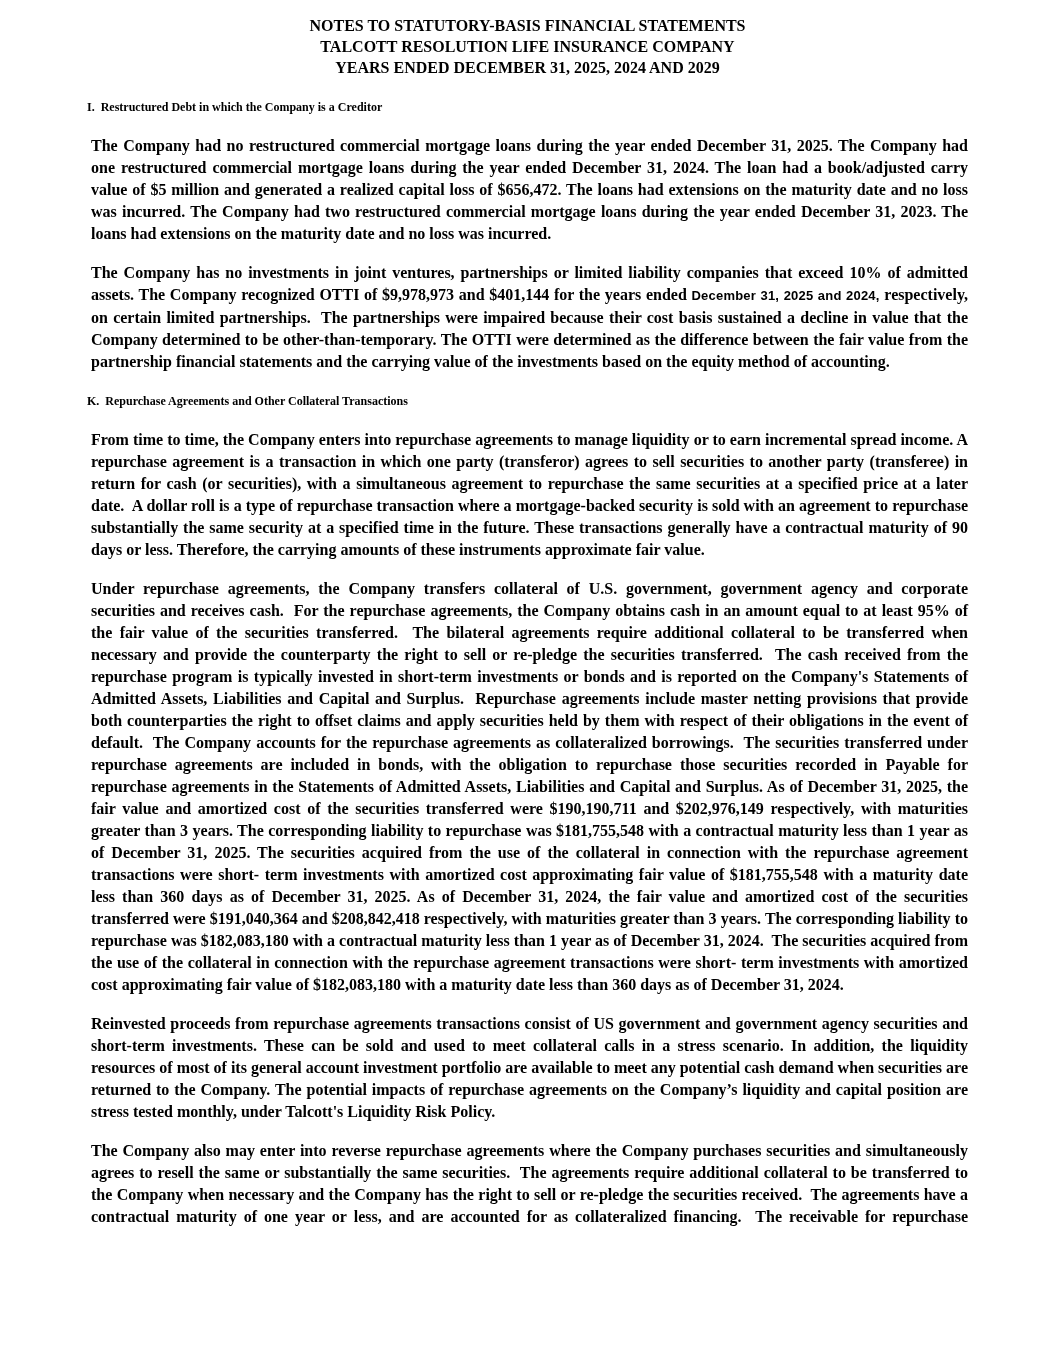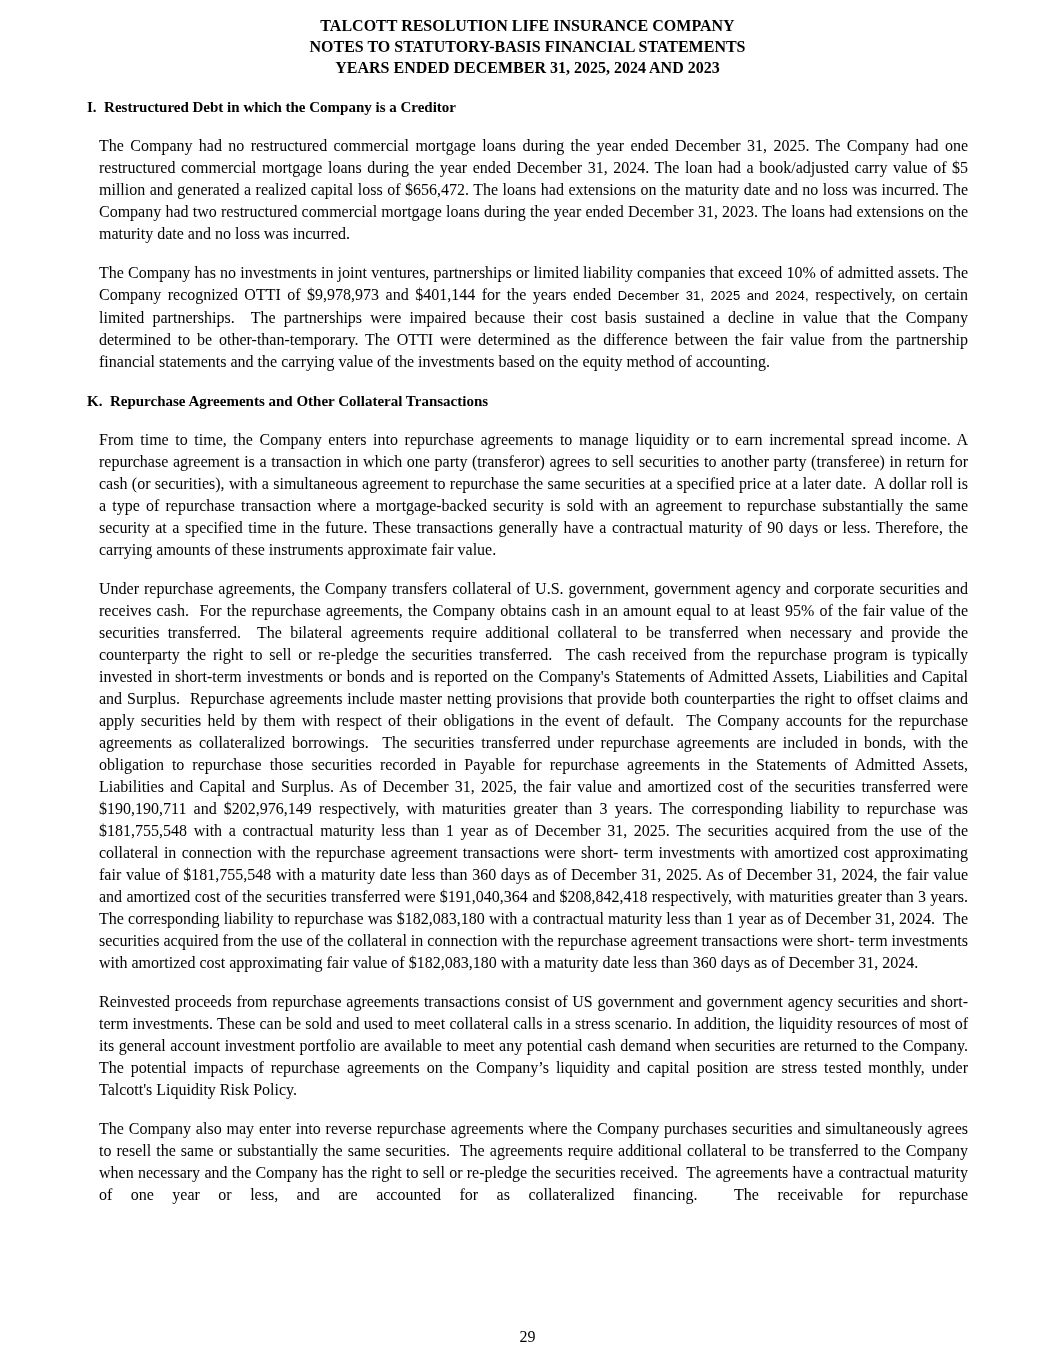--- a/index.html
+++ b/index.html
@@ -27,27 +27,28 @@
     font-weight: bold;
     font-size: 16px;
     line-height: 21px;
     margin: 0 0 18px 0;
   }
   .doc-title div {
     white-space: nowrap;
   }
   .section-heading {
     font-weight: bold;
-    font-size: 15px;
+    font-size: 12px;
     line-height: 22px;
     margin: 0 0 17px 0;
   }
   p.body-par {
-    margin: 0 0 17px 12px;
+    margin: 0 0 17px 4px;
     text-align: justify;
+    font-weight: bold;
   }
   p.body-par.justify-last {
     text-align-last: justify;
   }
   .sans-inline {
     font-family: "Liberation Sans", sans-serif;
     font-size: 13px;
     letter-spacing: 0.2px;
   }
   .page-footer {
@@ -60,23 +61,23 @@
     line-height: 20px;
   }
 </style>
 </head>
 <body>
 
 <div class="page">
   <div class="content">
 
     <div class="doc-title">
+      <div>NOTES TO STATUTORY-BASIS FINANCIAL STATEMENTS</div>
       <div>TALCOTT RESOLUTION LIFE INSURANCE COMPANY</div>
-      <div>NOTES TO STATUTORY-BASIS FINANCIAL STATEMENTS</div>
-      <div>YEARS ENDED DECEMBER 31, 2025, 2024 AND 2023</div>
+      <div>YEARS ENDED DECEMBER 31, 2025, 2024 AND 2029</div>
     </div>
 
     <div class="section-heading">I.&nbsp; Restructured Debt in which the Company is a Creditor</div>
 
     <p class="body-par">The Company had no restructured commercial mortgage loans during the year ended December 31, 2025. The Company had one restructured commercial mortgage loans during the year ended December 31, 2024. The loan had a book/adjusted carry value of $5 million and generated a realized capital loss of $656,472. The loans had extensions on the maturity date and no loss was incurred. The Company had two restructured commercial mortgage loans during the year ended December 31, 2023. The loans had extensions on the maturity date and no loss was incurred.</p>
 
 
     <p class="body-par"><span>The Company has no investments in joint ventures, partnerships or limited liability companies that exceed 10% of admitted assets. The Company recognized OTTI of $9,978,973 and $401,144 for the years ended </span><span class="sans-inline">December 31, 2025 and 2024,</span><span> respectively, on certain limited partnerships.&nbsp; The partnerships were impaired because their cost basis sustained a decline in value that the Company determined to be other-than-temporary. The OTTI were determined as the difference between the fair value from the partnership financial statements and the carrying value of the investments based on the equity method of accounting.</span></p>
 
     <div class="section-heading">K.&nbsp; Repurchase Agreements and Other Collateral Transactions</div>
@@ -84,16 +85,13 @@
     <p class="body-par">From time to time, the Company enters into repurchase agreements to manage liquidity or to earn incremental spread income. A repurchase agreement is a transaction in which one party (transferor) agrees to sell securities to another party (transferee) in return for cash (or securities), with a simultaneous agreement to repurchase the same securities at a specified price at a later date.&nbsp; A dollar roll is a type of repurchase transaction where a mortgage-backed security is sold with an agreement to repurchase substantially the same security at a specified time in the future. These transactions generally have a contractual maturity of 90 days or less. Therefore, the carrying amounts of these instruments approximate fair value.</p>
 
     <p class="body-par">Under repurchase agreements, the Company transfers collateral of U.S. government, government agency and corporate securities and receives cash.&nbsp; For the repurchase agreements, the Company obtains cash in an amount equal to at least 95% of the fair value of the securities transferred.&nbsp; The bilateral agreements require additional collateral to be transferred when necessary and provide the counterparty the right to sell or re-pledge the securities transferred.&nbsp; The cash received from the repurchase program is typically invested in short-term investments or bonds and is reported on the Company's Statements of Admitted Assets, Liabilities and Capital and Surplus.&nbsp; Repurchase agreements include master netting provisions that provide both counterparties the right to offset claims and apply securities held by them with respect of their obligations in the event of default.&nbsp; The Company accounts for the repurchase agreements as collateralized borrowings.&nbsp; The securities transferred under repurchase agreements are included in bonds, with the obligation to repurchase those securities recorded in Payable for repurchase agreements in the Statements of Admitted Assets, Liabilities and Capital and Surplus. As of December 31, 2025, the fair value and amortized cost of the securities transferred were $190,190,711 and $202,976,149 respectively, with maturities greater than 3 years. The corresponding liability to repurchase was $181,755,548 with a contractual maturity less than 1 year as of December 31, 2025. The securities acquired from the use of the collateral in connection with the repurchase agreement transactions were short- term investments with amortized cost approximating fair value of $181,755,548 with a maturity date less than 360 days as of December 31, 2025. As of December 31, 2024, the fair value and amortized cost of the securities transferred were $191,040,364 and $208,842,418 respectively, with maturities greater than 3 years. The corresponding liability to repurchase was $182,083,180 with a contractual maturity less than 1 year as of December 31, 2024.&nbsp; The securities acquired from the use of the collateral in connection with the repurchase agreement transactions were short- term investments with amortized cost approximating fair value of $182,083,180 with a maturity date less than 360 days as of December 31, 2024.</p>
 
     <p class="body-par">Reinvested proceeds from repurchase agreements transactions consist of US government and government agency securities and short-term investments. These can be sold and used to meet collateral calls in a stress scenario. In addition, the liquidity resources of most of its general account investment portfolio are available to meet any potential cash demand when securities are returned to the Company. The potential impacts of repurchase agreements on the Company’s liquidity and capital position are stress tested monthly, under Talcott's Liquidity Risk Policy.</p>
 
     <p class="body-par justify-last">The Company also may enter into reverse repurchase agreements where the Company purchases securities and simultaneously agrees to resell the same or substantially the same securities.&nbsp; The agreements require additional collateral to be transferred to the Company when necessary and the Company has the right to sell or re-pledge the securities received.&nbsp; The agreements have a contractual maturity of one year or less, and are accounted for as collateralized financing.&nbsp; The receivable for repurchase</p>
 
   </div>
 
-  <div class="page-footer">
-    <span>29</span>
-  </div>
 </div>
 
 </body></html>

